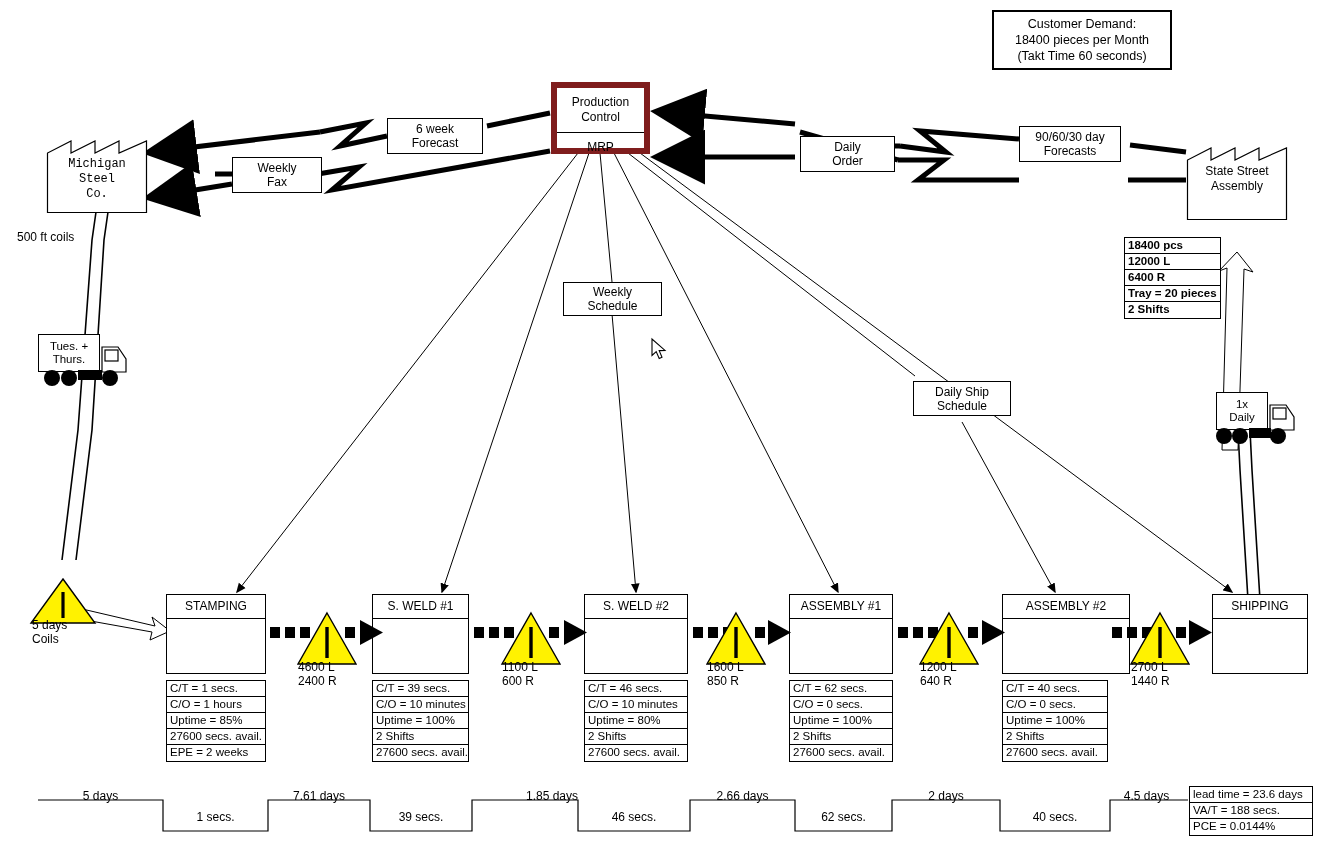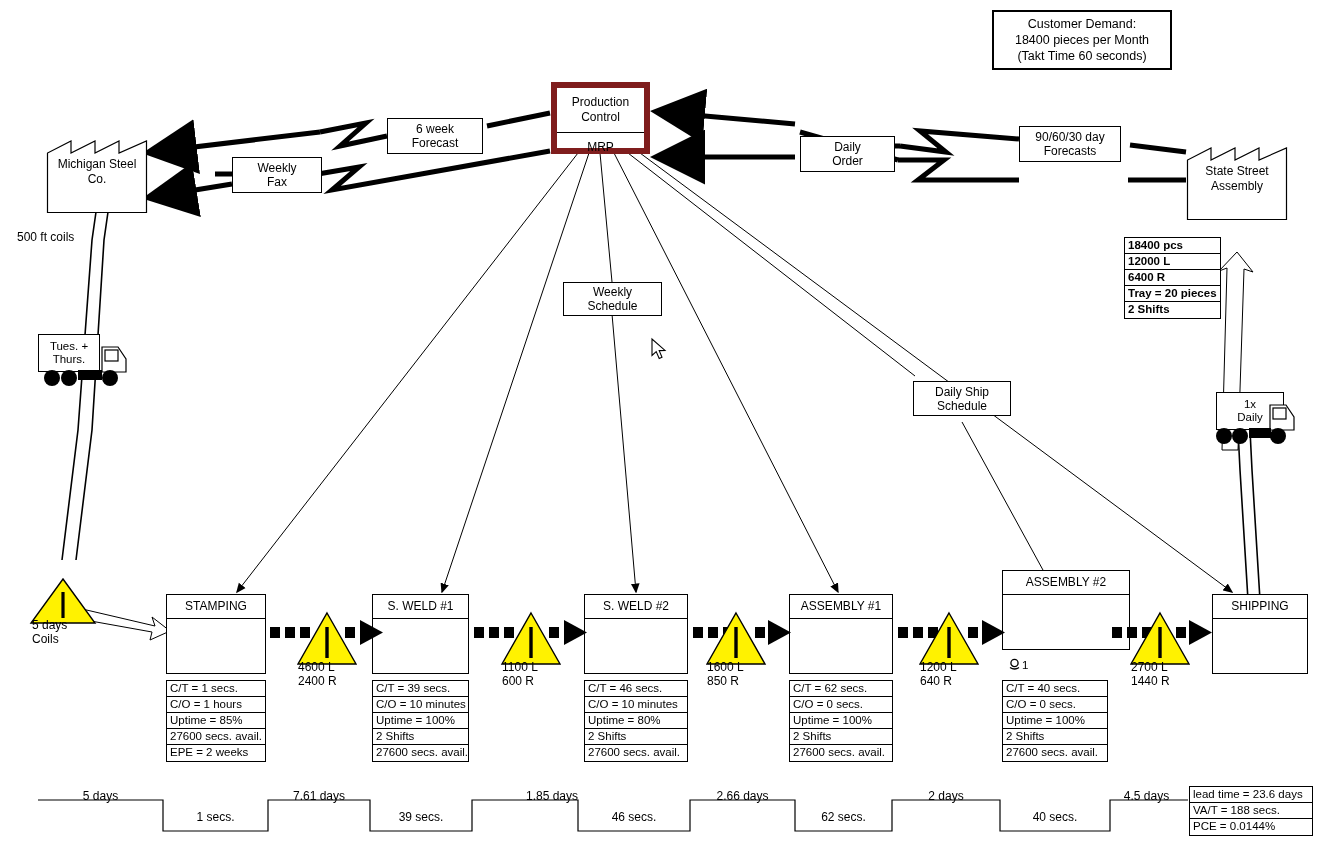--- a/index.html
+++ b/index.html
@@ -92,21 +92,21 @@
       <path d="M38,800 L163,800 L163,831 L268,831 L268,800 L370,800 L370,831 L472,831 L472,800 L578,800 L578,831 L690,831 L690,800 L795,800 L795,831 L892,831 L892,800 L1000,800 L1000,831 L1110,831 L1110,800 L1188,800"></path>
     </g>
   </svg>
 
   <div class="abs cdemand" style="left:992px;top:10px;width:180px;">
     <div>Customer Demand:</div>
     <div>18400 pieces per Month</div>
     <div>(Takt Time 60 seconds)</div>
   </div>
 
-  <div class="abs" style="left:47px;top:133px;width:100px;height:80px;">
+  <div class="abs" style="left:47px;top:133px;width:100px;height:80px;font-family:Liberation Mono, monospace;">
     <svg width="100" height="80">
       <path d="M0.5,79.5 L0.5,20 L24,8 L24,20 L48,8 L48,20 L72,8 L72,20 L99.5,8 L99.5,79.5 Z" fill="#fff" stroke="#000" stroke-width="1.2"></path>
     </svg>
     <div class="abs" style="left:0;top:24px;width:100px;text-align:center;font-size:12px;line-height:15px;">
       <div>Michigan Steel</div>
       <div>Co.</div>
     </div>
   </div>
 
   <div class="abs" style="left:1187px;top:140px;width:100px;height:80px;">
@@ -168,21 +168,21 @@
       <path d="M64,13 L80,13 L88,25 L88,38 L64,38 Z" fill="#fff" stroke="#000" stroke-width="1.2"></path>
       <rect x="67" y="16" width="13" height="11" fill="#fff" stroke="#000" stroke-width="1.2"></rect>
       <rect x="40" y="36" width="24" height="10" fill="#000"></rect>
       <ellipse cx="14" cy="44" rx="8" ry="8" fill="#000"></ellipse>
       <ellipse cx="31" cy="44" rx="8" ry="8" fill="#000"></ellipse>
       <ellipse cx="72" cy="44" rx="8" ry="8" fill="#000"></ellipse>
     </svg>
   </div>
 
   <div class="abs" style="left:1216px;top:392px;width:118px;height:58px;">
-    <div class="abs box" style="left:0;top:0;width:68px;height:38px;flex-direction:column;font-size:11.5px;line-height:13px;">
+    <div class="abs box" style="left:0;top:0;width:52px;height:38px;flex-direction:column;font-size:11.5px;line-height:13px;">
       <span>1x</span>
       <span>Daily</span>
     </div>
     <svg width="118" height="58">
       <path d="M54,13 L70,13 L78,25 L78,38 L54,38 Z" fill="#fff" stroke="#000" stroke-width="1.2"></path>
       <rect x="57" y="16" width="13" height="11" fill="#fff" stroke="#000" stroke-width="1.2"></rect>
       <rect x="33" y="36" width="22" height="10" fill="#000"></rect>
       <ellipse cx="8" cy="44" rx="8" ry="8" fill="#000"></ellipse>
       <ellipse cx="24" cy="44" rx="8" ry="8" fill="#000"></ellipse>
       <ellipse cx="62" cy="44" rx="8" ry="8" fill="#000"></ellipse>
@@ -281,21 +281,21 @@
     </div>
   </div>
   <div class="abs databox" style="left:789px;top:680px;width:104px;">
     <div>C/T = 62 secs.</div>
     <div>C/O = 0 secs.</div>
     <div>Uptime = 100%</div>
     <div>2 Shifts</div>
     <div>27600 secs. avail.</div>
   </div>
 
-  <div class="abs proc" style="left:1002px;top:570px;width:128px;height:80px;">
+  <div class="abs proc" style="left:1002px;top:594px;width:128px;height:80px;">
     <div class="title">ASSEMBLY #2</div>
     <div class="body">
       <div class="op">
         <svg class="opglyph" viewBox="0 0 13 13">
           <circle cx="6.5" cy="5" r="3.6" fill="#fff" stroke="#000" stroke-width="1.3"></circle>
           <path d="M2,9.5 Q6.5,12.5 11,9.5" fill="none" stroke="#000" stroke-width="1.3"></path>
         </svg>
         <span>1</span>
       </div>
     </div>

